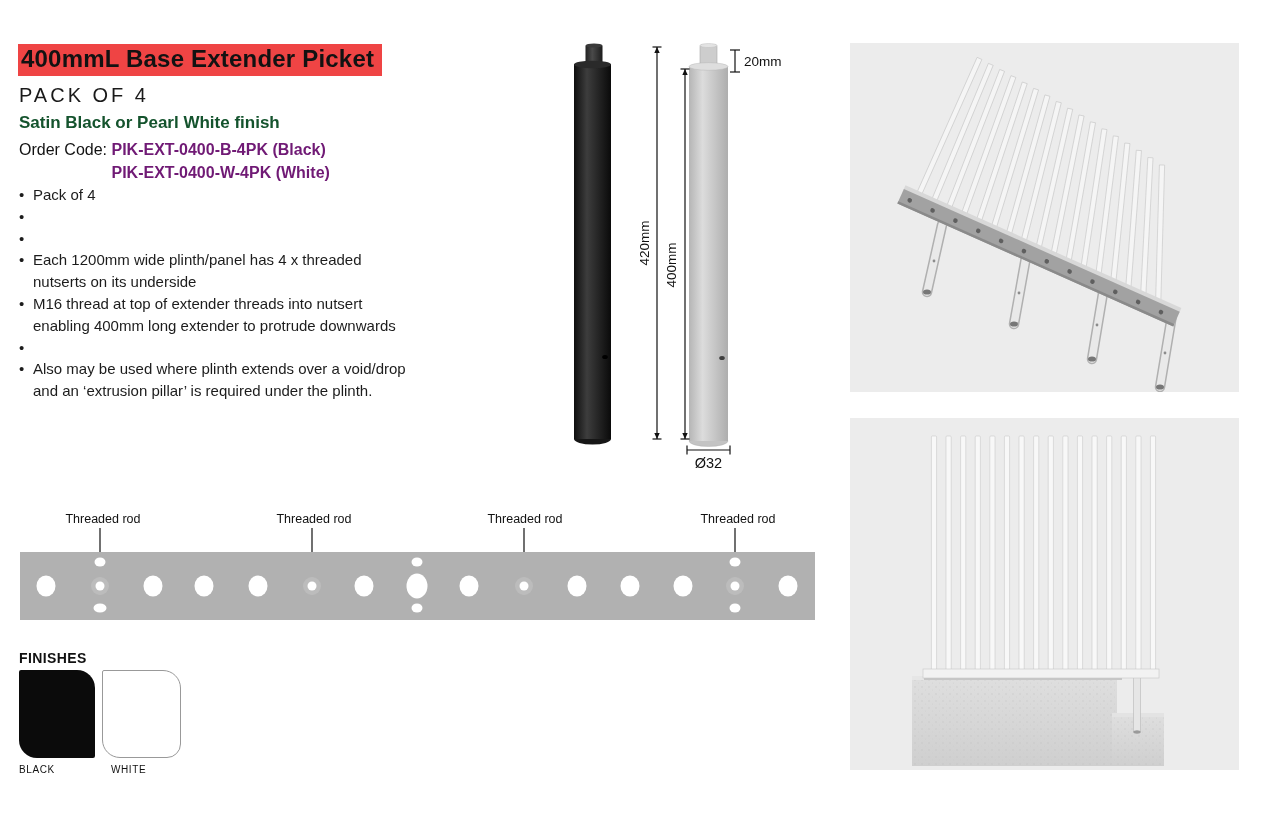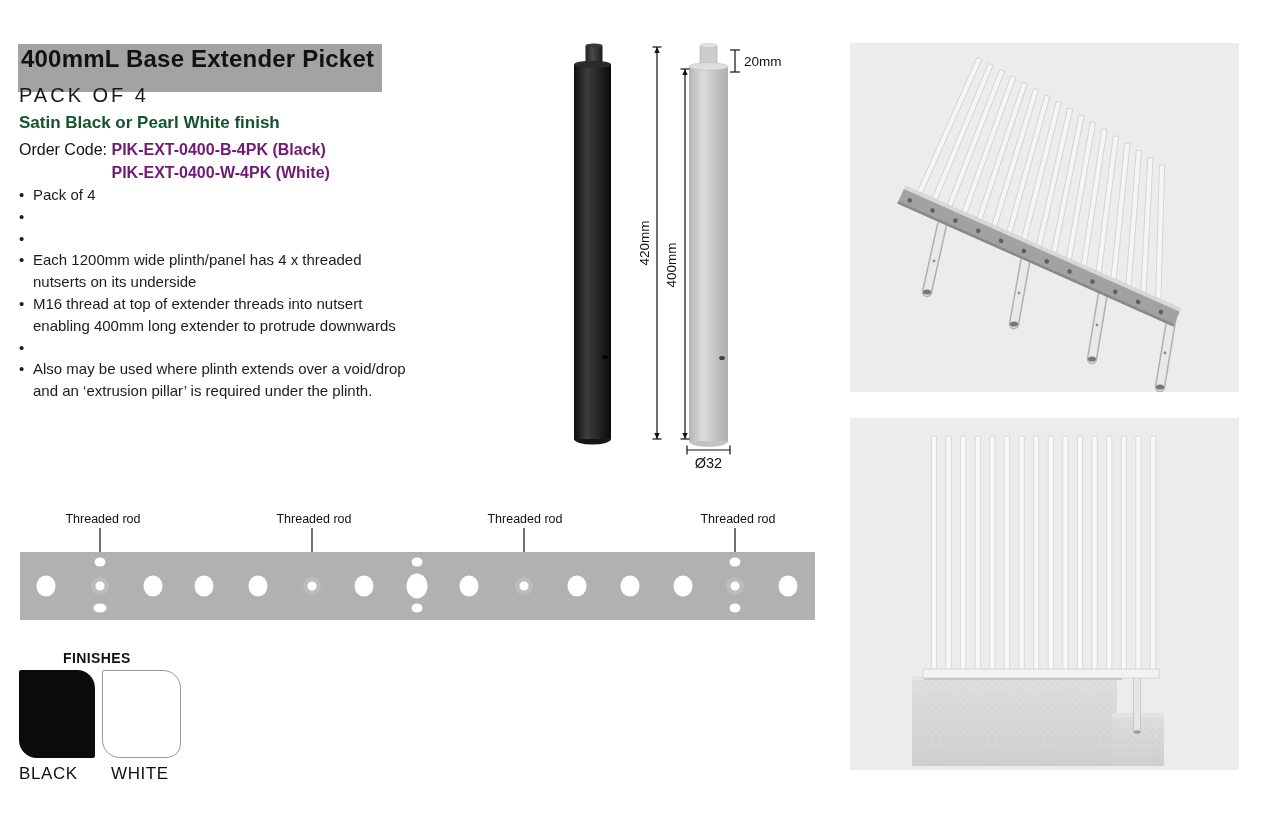--- a/index.html
+++ b/index.html
@@ -4,22 +4,22 @@
 <style>
   * { margin:0; padding:0; box-sizing:border-box; }
   html,body { background:#ffffff; }
   .page {
     position:relative; width:1267px; height:813px; background:#ffffff;
     font-family:"Liberation Sans", sans-serif; color:#111; overflow:hidden;
   }
   
   .title {
     position:absolute; left:18px; top:44px; display:inline-block;
-    background:#a3a3a3; font-size:24px; font-weight:bold; letter-spacing:0.2px;
-    padding:1px 8px 19px 3px; color:#121212;
+    background:#ef4444; font-size:24px; font-weight:bold; letter-spacing:0.2px;
+    padding:1px 8px 3px 3px; color:#121212;
   }
   .pack {
     position:absolute; left:19px; top:84px; font-size:20px; font-weight:400;
     letter-spacing:3px; color:#1a1a1a;
   }
   .finish-line {
     position:absolute; left:19px; top:113px; font-size:17px; font-weight:bold; color:#14532d;
   }
   .order-row {
     position:absolute; left:19px; top:138px; font-size:16px; display:flex; line-height:23px;
@@ -42,31 +42,31 @@
     position:absolute; left:850px; width:389px; background:#ececec;
   }
   .render-top { top:43px; height:349px; }
   .render-bottom { top:418px; height:352px; }
   
   .plinth-svg { position:absolute; left:18px; top:503px; }
   .plinth-label { font-size:12.5px; fill:#111; }
   
   .finishes-heading {
     position:absolute; left:19px; top:650px; font-size:14px; font-weight:bold;
-    letter-spacing:0.4px; color:#111;margin-left:44px;
+    letter-spacing:0.4px; color:#111;
   }
   .swatch-black {
     position:absolute; left:19px; top:670px; width:76px; height:88px;
     background:#0b0b0b; border-radius:2px 18px 2px 18px;
   }
   .swatch-white {
     position:absolute; left:102px; top:670px; width:79px; height:88px;
     background:#ffffff; border:1px solid #999999; border-radius:2px 18px 14px 18px;
   }
-  .swatch-label { position:absolute; top:764px; font-size:17px; letter-spacing:0.6px; color:#111; }
+  .swatch-label { position:absolute; top:764px; font-size:10px; letter-spacing:0.6px; color:#111; }
   .swatch-label.black { left:19px; }
   .swatch-label.white { left:111px;text-align:right; }
 </style>
 </head>
 <body>
 
 <div class="page">
 
   <h1 class="title">400mmL Base Extender Picket</h1>
   <div class="pack">PACK OF 4</div>

